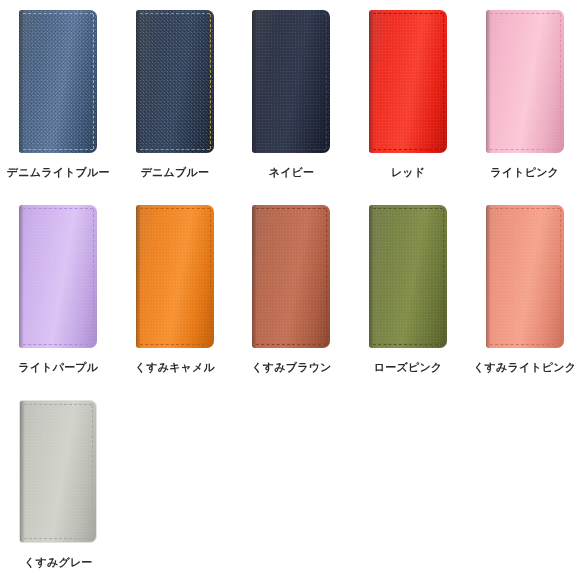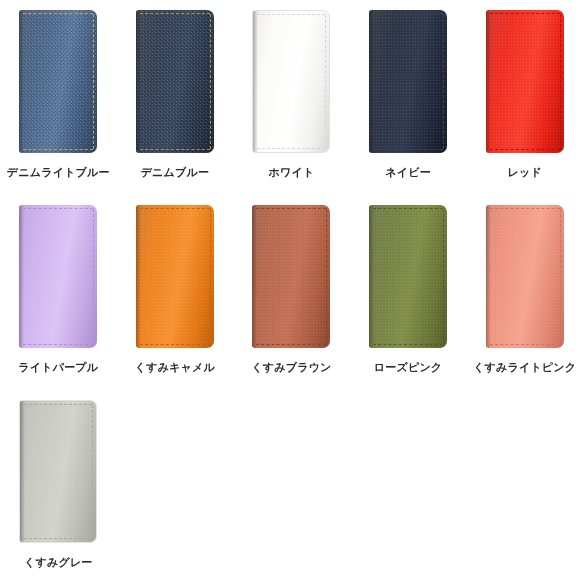--- a/index.html
+++ b/index.html
@@ -146,51 +146,51 @@
           <div class="grain"></div>
           <div class="sheen"></div>
           <div class="spine"></div>
           <div class="stitch-t" style="border-top-color: rgb(179, 147, 63);"></div>
           <div class="stitch-r" style="border-right-color: rgb(179, 147, 63);"></div>
           <div class="stitch-b" style="border-bottom-color: rgb(179, 147, 63);"></div>
         </div>
         <div class="label">デニムブルー</div>
       </div>
       <div class="cell">
-        <div class="case light outlined" style="background: linear-gradient(100deg, rgb(236, 234, 229) 0%, rgb(251, 251, 249) 22%, rgb(255, 255, 255) 55%, rgb(251, 251, 249) 80%, rgb(236, 234, 229) 100%);">
-          <div class="grain"></div>
-          <div class="sheen"></div>
-          <div class="spine"></div>
-          <div class="stitch-t" style="border-top-color: rgb(216, 214, 208);"></div>
-          <div class="stitch-r" style="border-right-color: rgb(216, 214, 208);"></div>
-          <div class="stitch-b" style="border-bottom-color: rgb(216, 214, 208);"></div>
-        </div>
-        <div class="label">ホワイト</div>
-      </div>
-      <div class="cell">
         <div class="case" style="background: linear-gradient(100deg, rgb(23, 28, 42) 0%, rgb(34, 41, 60) 22%, rgb(49, 57, 79) 55%, rgb(34, 41, 60) 80%, rgb(23, 28, 42) 100%);">
           <div class="grain"></div>
           <div class="sheen"></div>
           <div class="spine"></div>
           <div class="stitch-t" style="border-top-color: rgb(59, 66, 86);"></div>
           <div class="stitch-r" style="border-right-color: rgb(59, 66, 86);"></div>
           <div class="stitch-b" style="border-bottom-color: rgb(59, 66, 86);"></div>
         </div>
         <div class="label">ネイビー</div>
       </div>
       <div class="cell">
         <div class="case" style="background: linear-gradient(100deg, rgb(200, 20, 11) 0%, rgb(238, 32, 20) 22%, rgb(248, 64, 47) 55%, rgb(238, 32, 20) 80%, rgb(200, 20, 11) 100%);">
           <div class="grain"></div>
           <div class="sheen"></div>
           <div class="spine"></div>
           <div class="stitch-t" style="border-top-color: rgb(181, 16, 9);"></div>
           <div class="stitch-r" style="border-right-color: rgb(181, 16, 9);"></div>
           <div class="stitch-b" style="border-bottom-color: rgb(181, 16, 9);"></div>
         </div>
         <div class="label">レッド</div>
+      </div>
+      <div class="cell">
+        <div class="case" style="background: linear-gradient(100deg, rgb(231, 154, 180) 0%, rgb(245, 179, 200) 22%, rgb(251, 201, 216) 55%, rgb(245, 179, 200) 80%, rgb(231, 154, 180) 100%);">
+          <div class="grain"></div>
+          <div class="sheen"></div>
+          <div class="spine"></div>
+          <div class="stitch-t" style="border-top-color: rgb(224, 145, 171);"></div>
+          <div class="stitch-r" style="border-right-color: rgb(224, 145, 171);"></div>
+          <div class="stitch-b" style="border-bottom-color: rgb(224, 145, 171);"></div>
+        </div>
+        <div class="label">ライトピンク</div>
       </div>
       <div class="cell">
         <div class="case" style="background: linear-gradient(100deg, rgb(182, 149, 221) 0%, rgb(203, 173, 237) 22%, rgb(220, 196, 245) 55%, rgb(203, 173, 237) 80%, rgb(182, 149, 221) 100%);">
           <div class="grain"></div>
           <div class="sheen"></div>
           <div class="spine"></div>
           <div class="stitch-t" style="border-top-color: rgb(176, 141, 214);"></div>
           <div class="stitch-r" style="border-right-color: rgb(176, 141, 214);"></div>
           <div class="stitch-b" style="border-bottom-color: rgb(176, 141, 214);"></div>
         </div>

